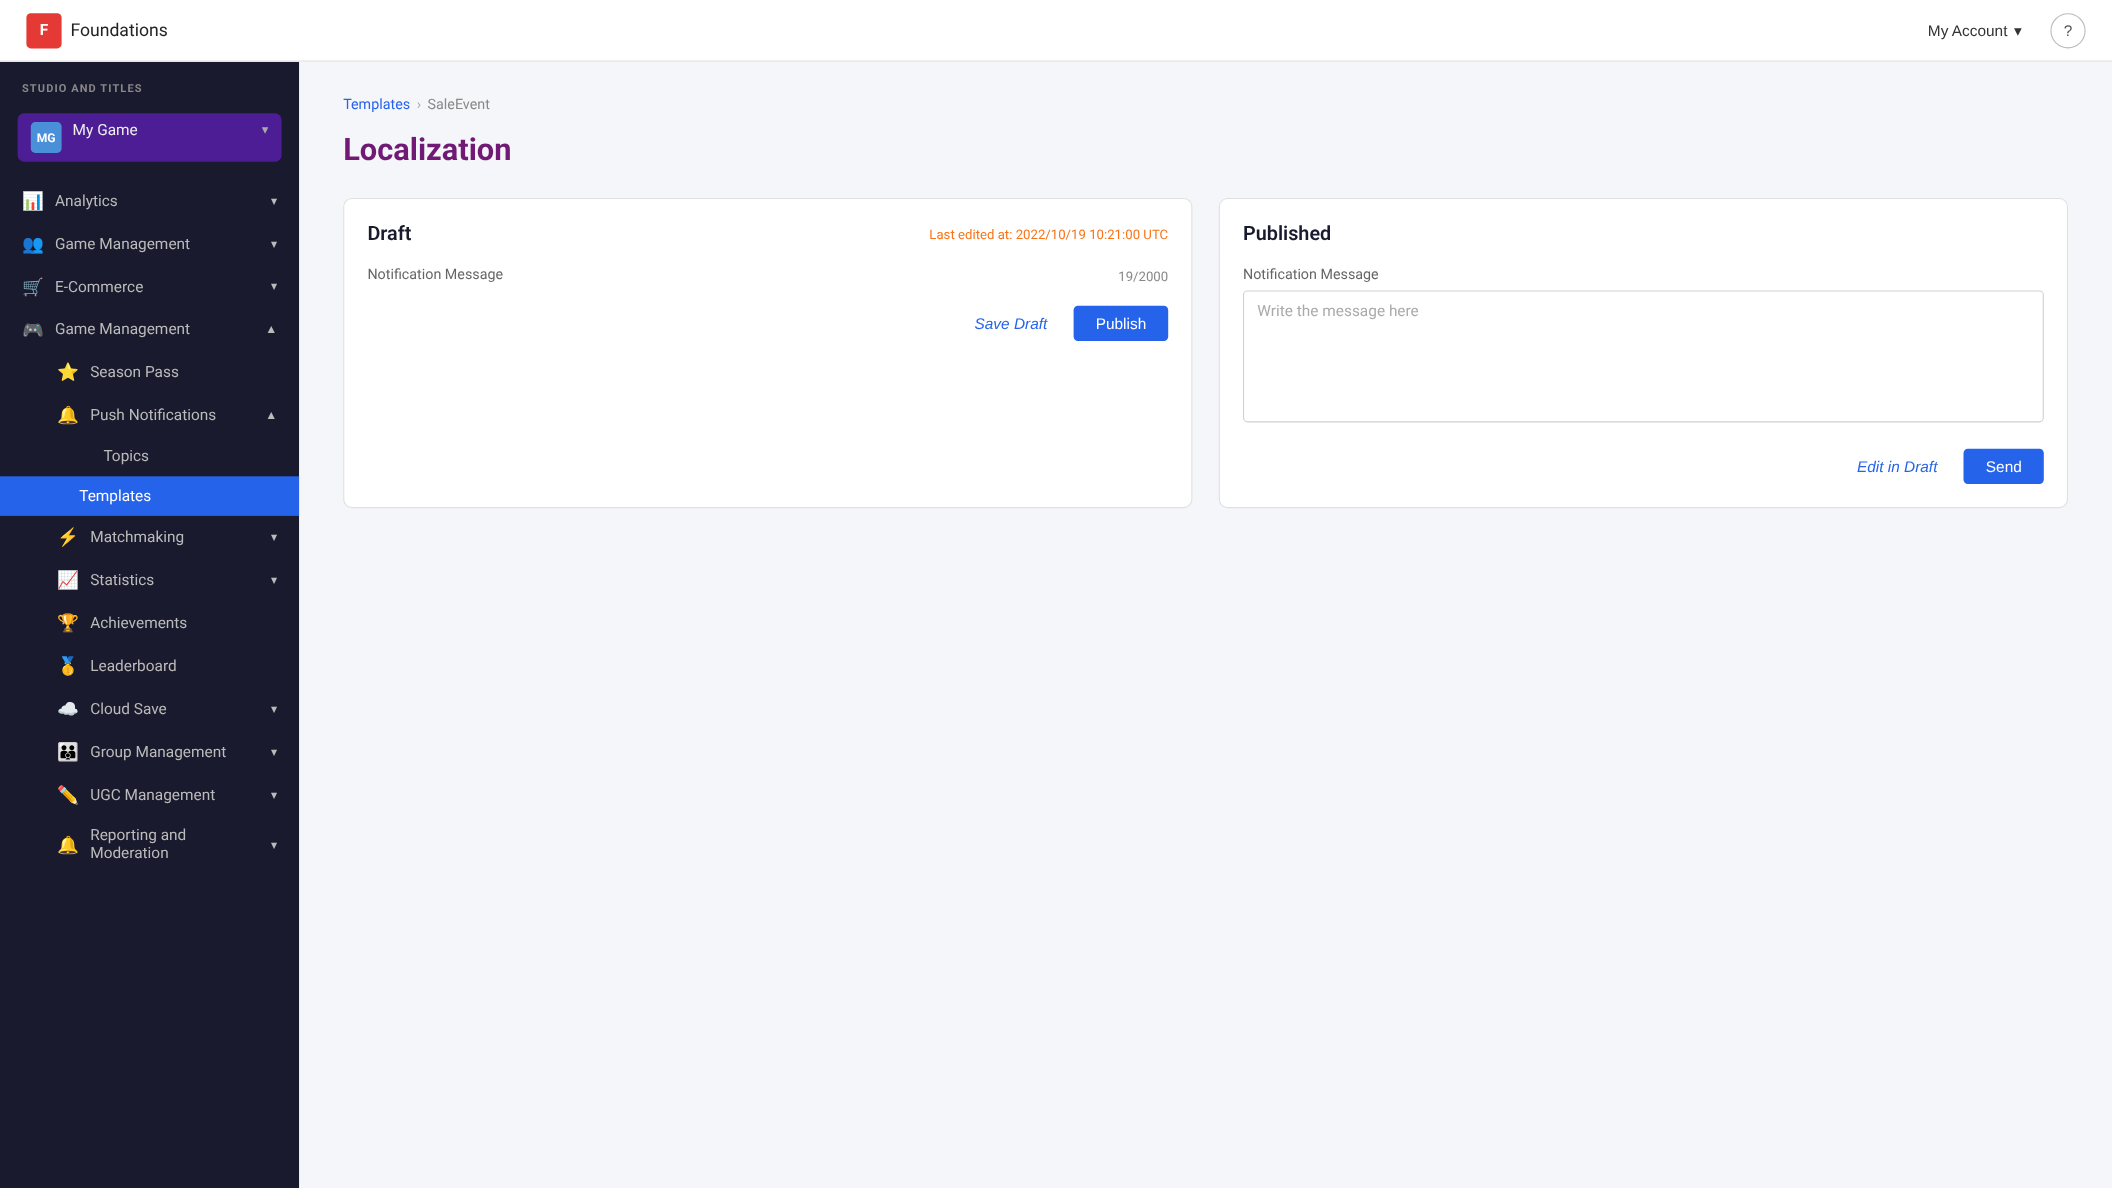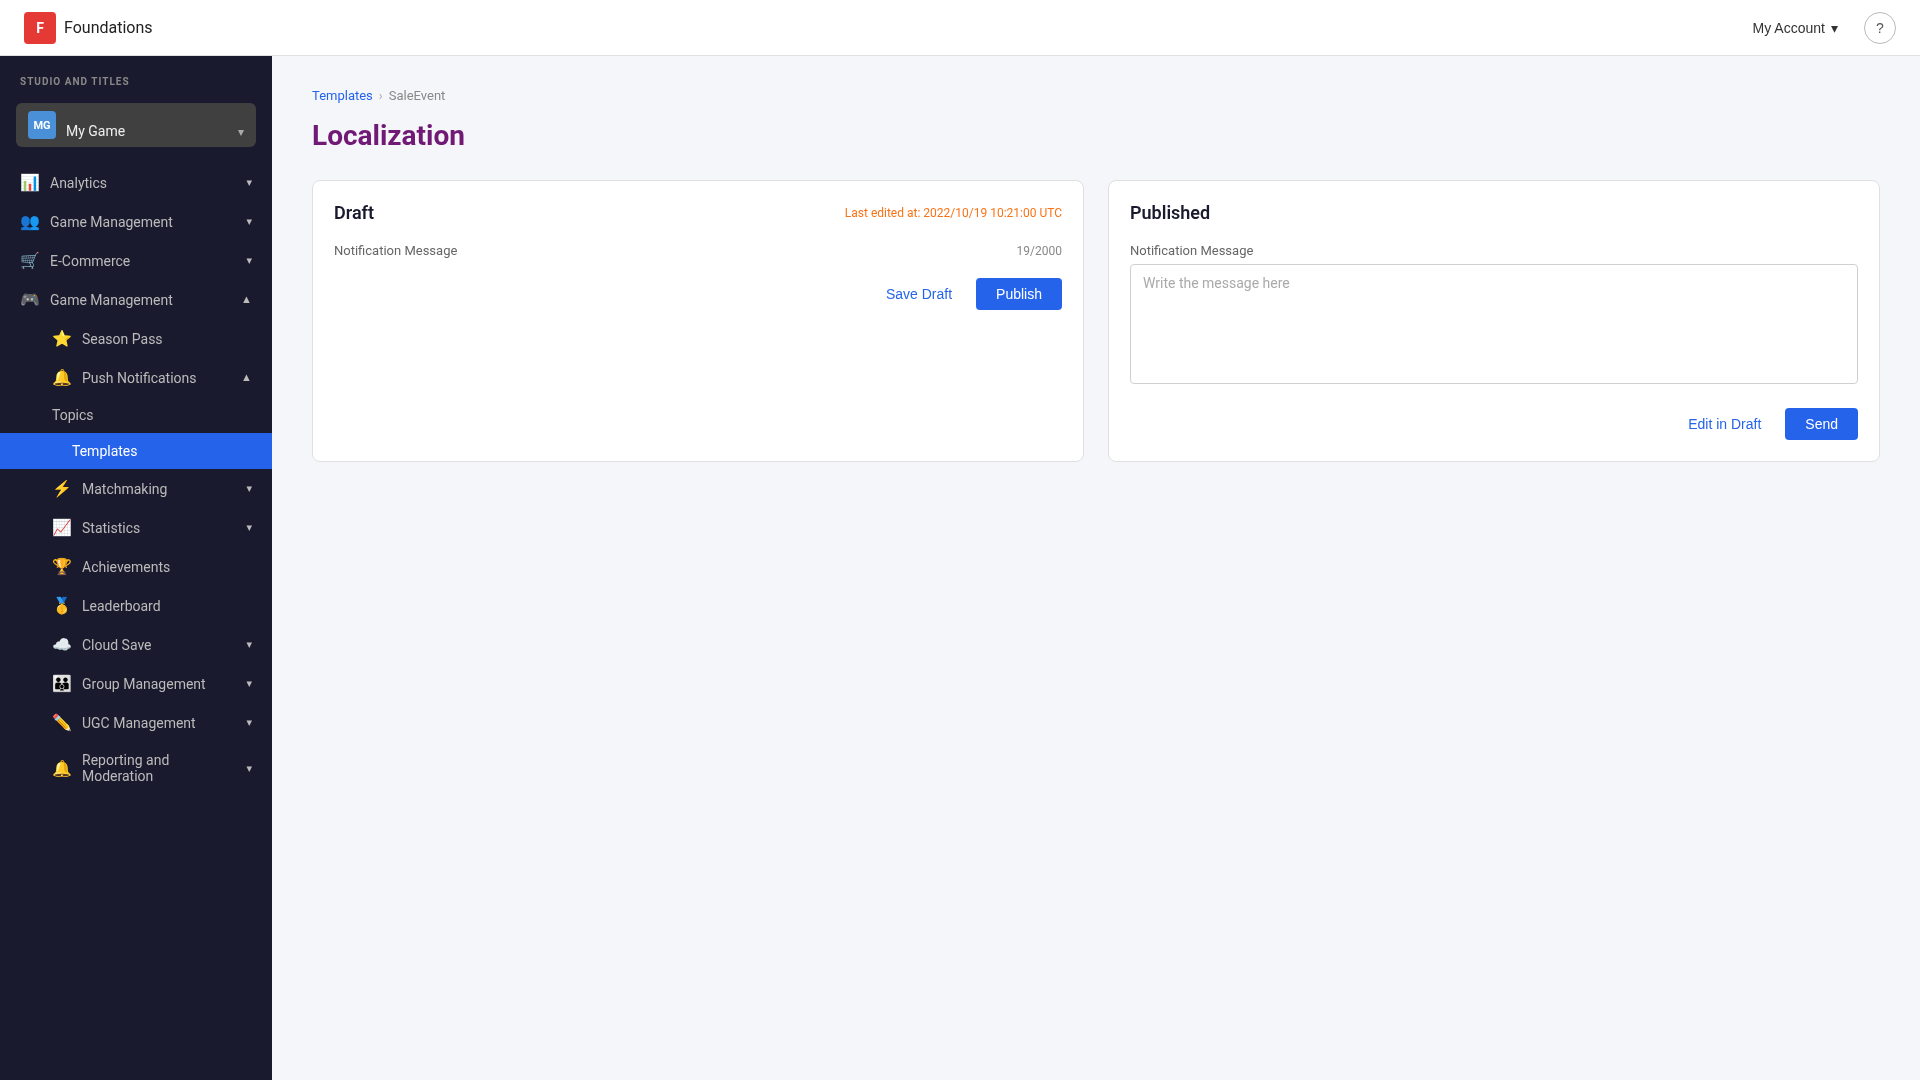--- a/index.html
+++ b/index.html
@@ -62,25 +62,25 @@
     .sidebar-section-label {
       font-size: 10px;
       font-weight: 700;
       letter-spacing: 1px;
       color: #888;
       padding: 20px 20px 8px 20px;
       text-transform: uppercase;
     }
     .game-selector {
       margin: 8px 16px 16px 16px;
-      background: #404040;
+      background: #4c1d95;
       border-radius: 6px;
       padding: 8px 12px;
       display: flex;
-      align-items: flex-end;
+      align-items: flex-start;
       gap: 10px;
       cursor: pointer;
     }
     .game-avatar {
       width: 28px; height: 28px;
       background: #4a90d9;
       border-radius: 4px;
       display: flex; align-items: center; justify-content: center;
       font-size: 11px; font-weight: 700; color: #fff;
       flex-shrink: 0;
@@ -145,20 +145,21 @@
 
     .btn-ghost {
       background: none;
       border: none;
       color: #2563eb;
       font-size: 14px;
       font-weight: 500;
       cursor: pointer;
       padding: 8px 12px;
       border-radius: 4px;
+      font-style: italic;
     }
 
     .btn-primary {
       background: #2563eb;
       color: #fff;
       border: none;
       padding: 8px 20px;
       border-radius: 4px;
       font-size: 14px;
       font-weight: 400;
@@ -224,21 +225,21 @@
       <span class="nav-icon">⭐</span>
       <span>Season Pass</span>
     </div>
 
     <div class="nav-item sub">
       <span class="nav-icon">🔔</span>
       <span>Push Notifications</span>
       <span class="nav-arrow">▲</span>
     </div>
 
-    <div class="nav-item" style="padding-left: 52px;">
+    <div class="nav-item" style="padding-left: 52px; margin-left: 42px;">
       <span>Topics</span>
     </div>
 
     <div class="nav-item active" style="padding-left: 72px;">
       <span>Templates</span>
     </div>
 
     <div class="nav-item sub">
       <span class="nav-icon">⚡</span>
       <span>Matchmaking</span>

